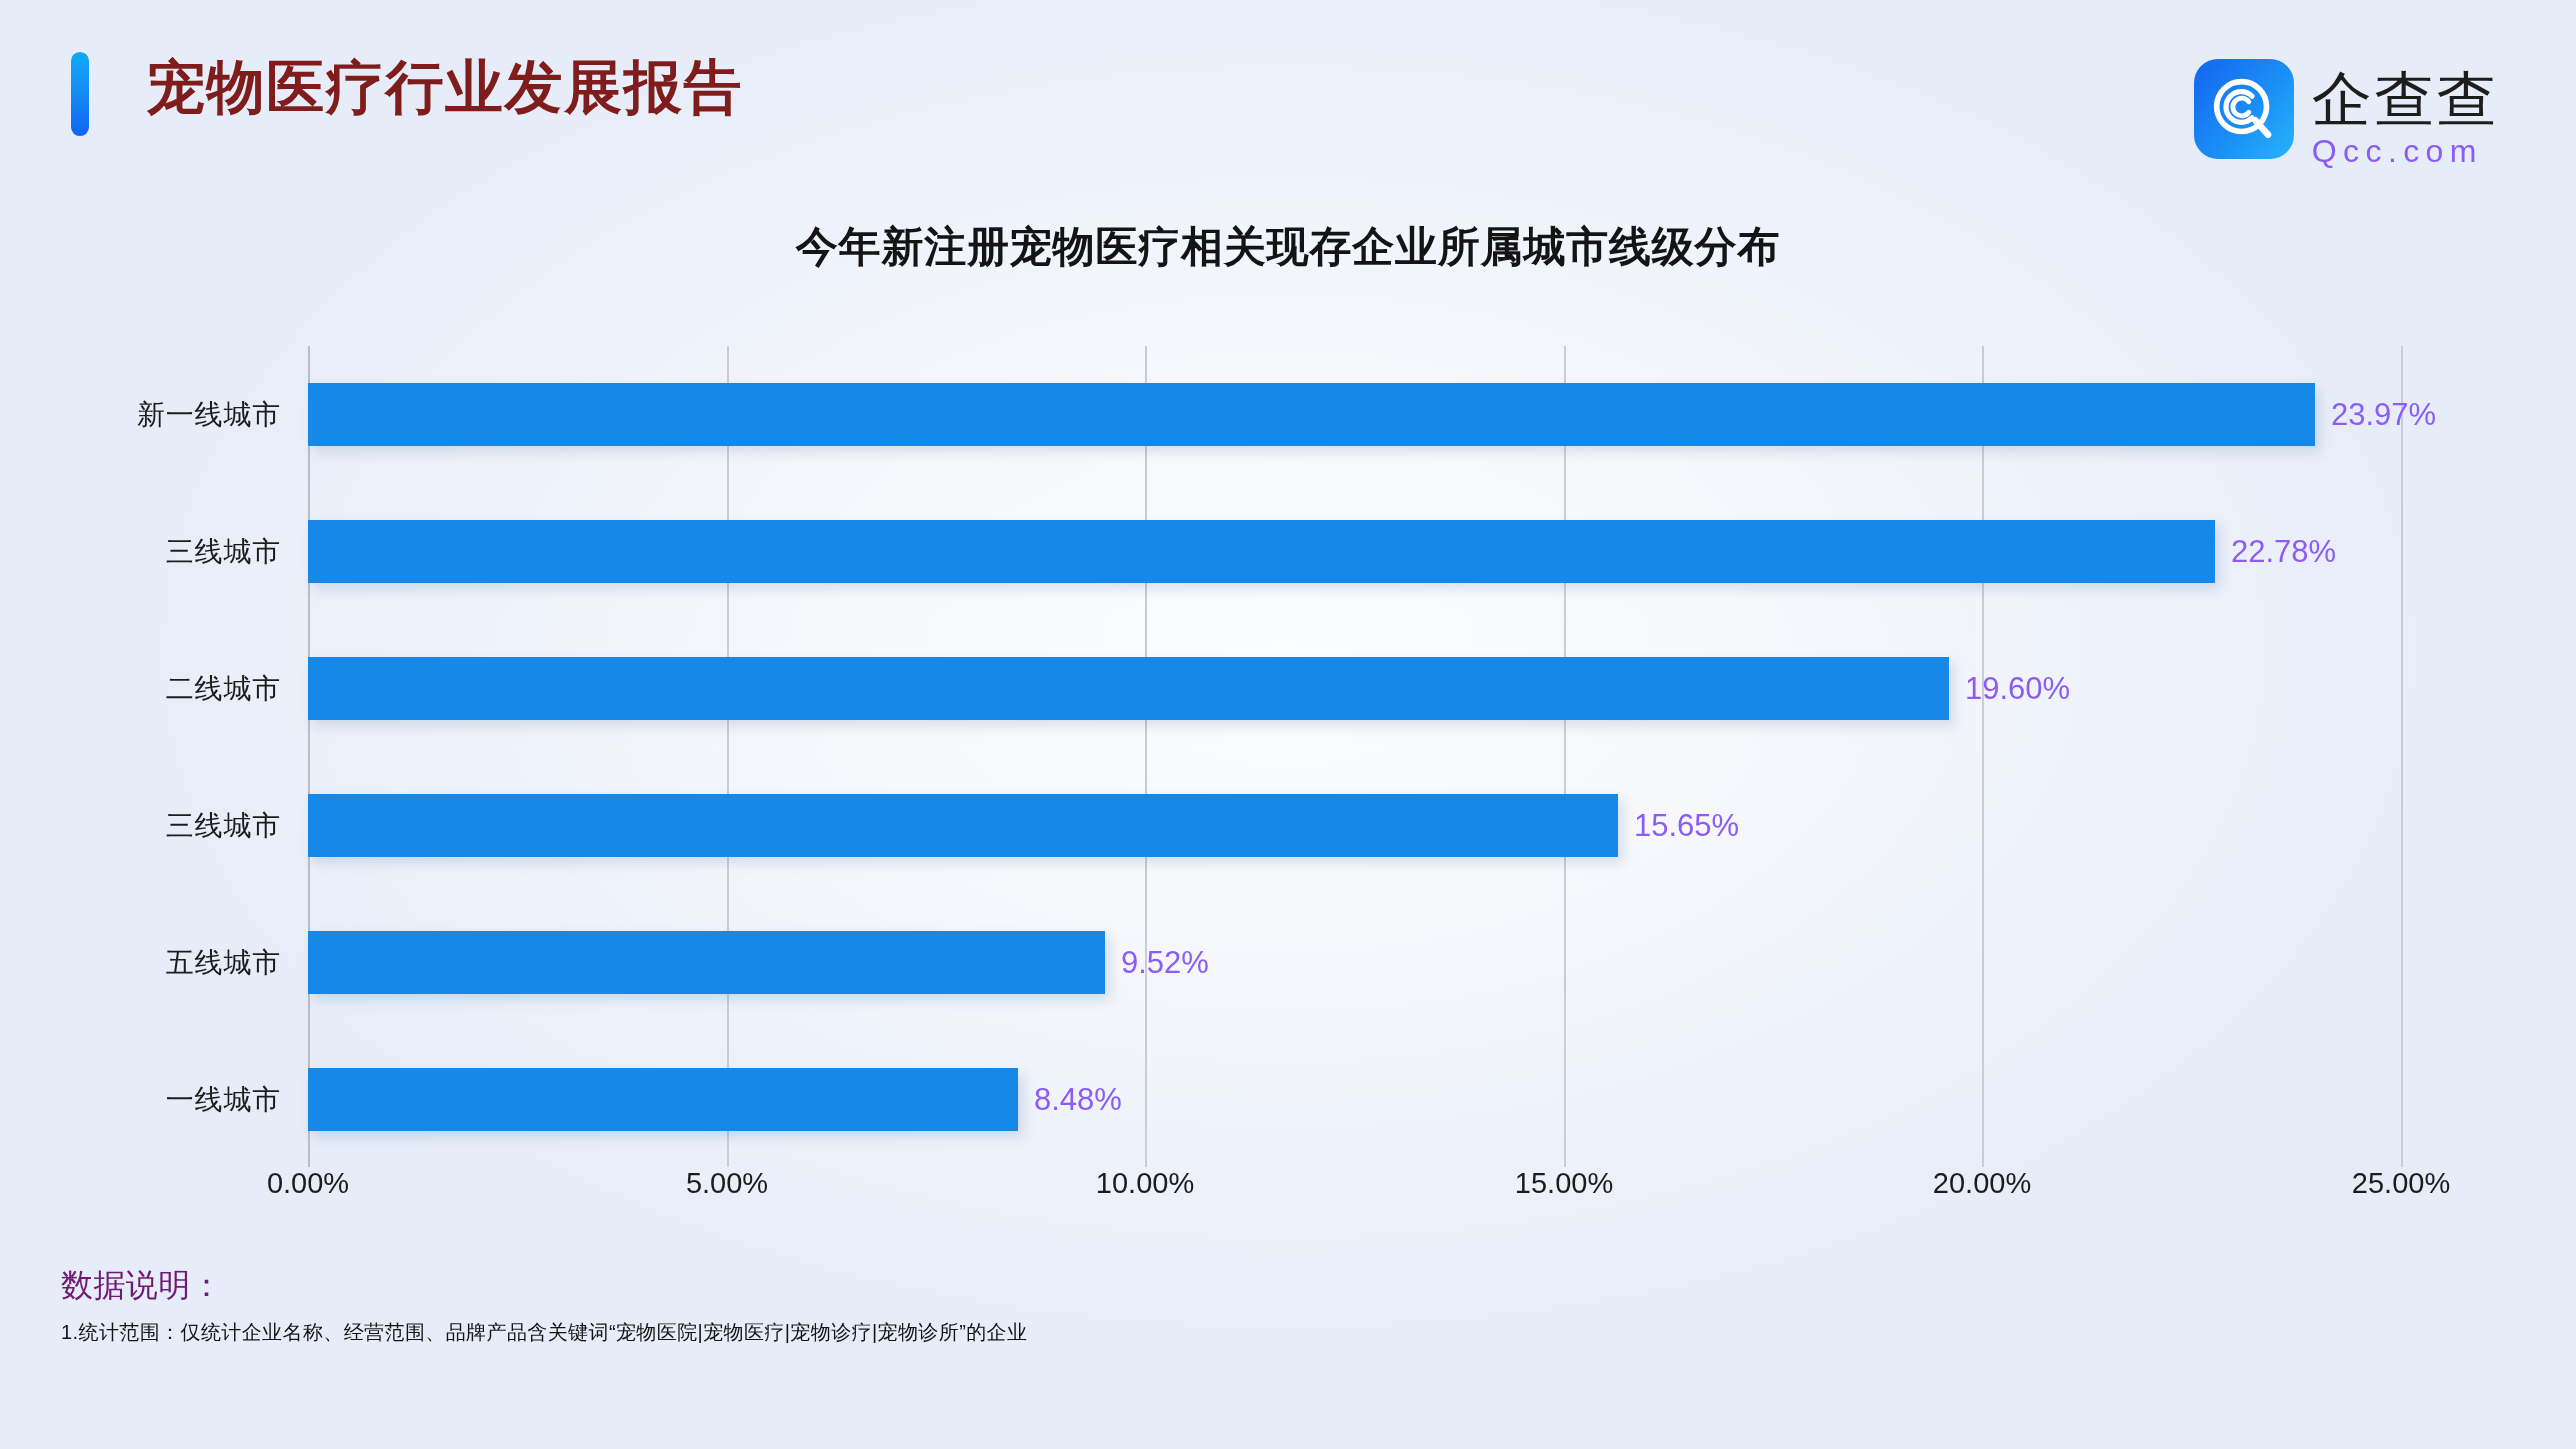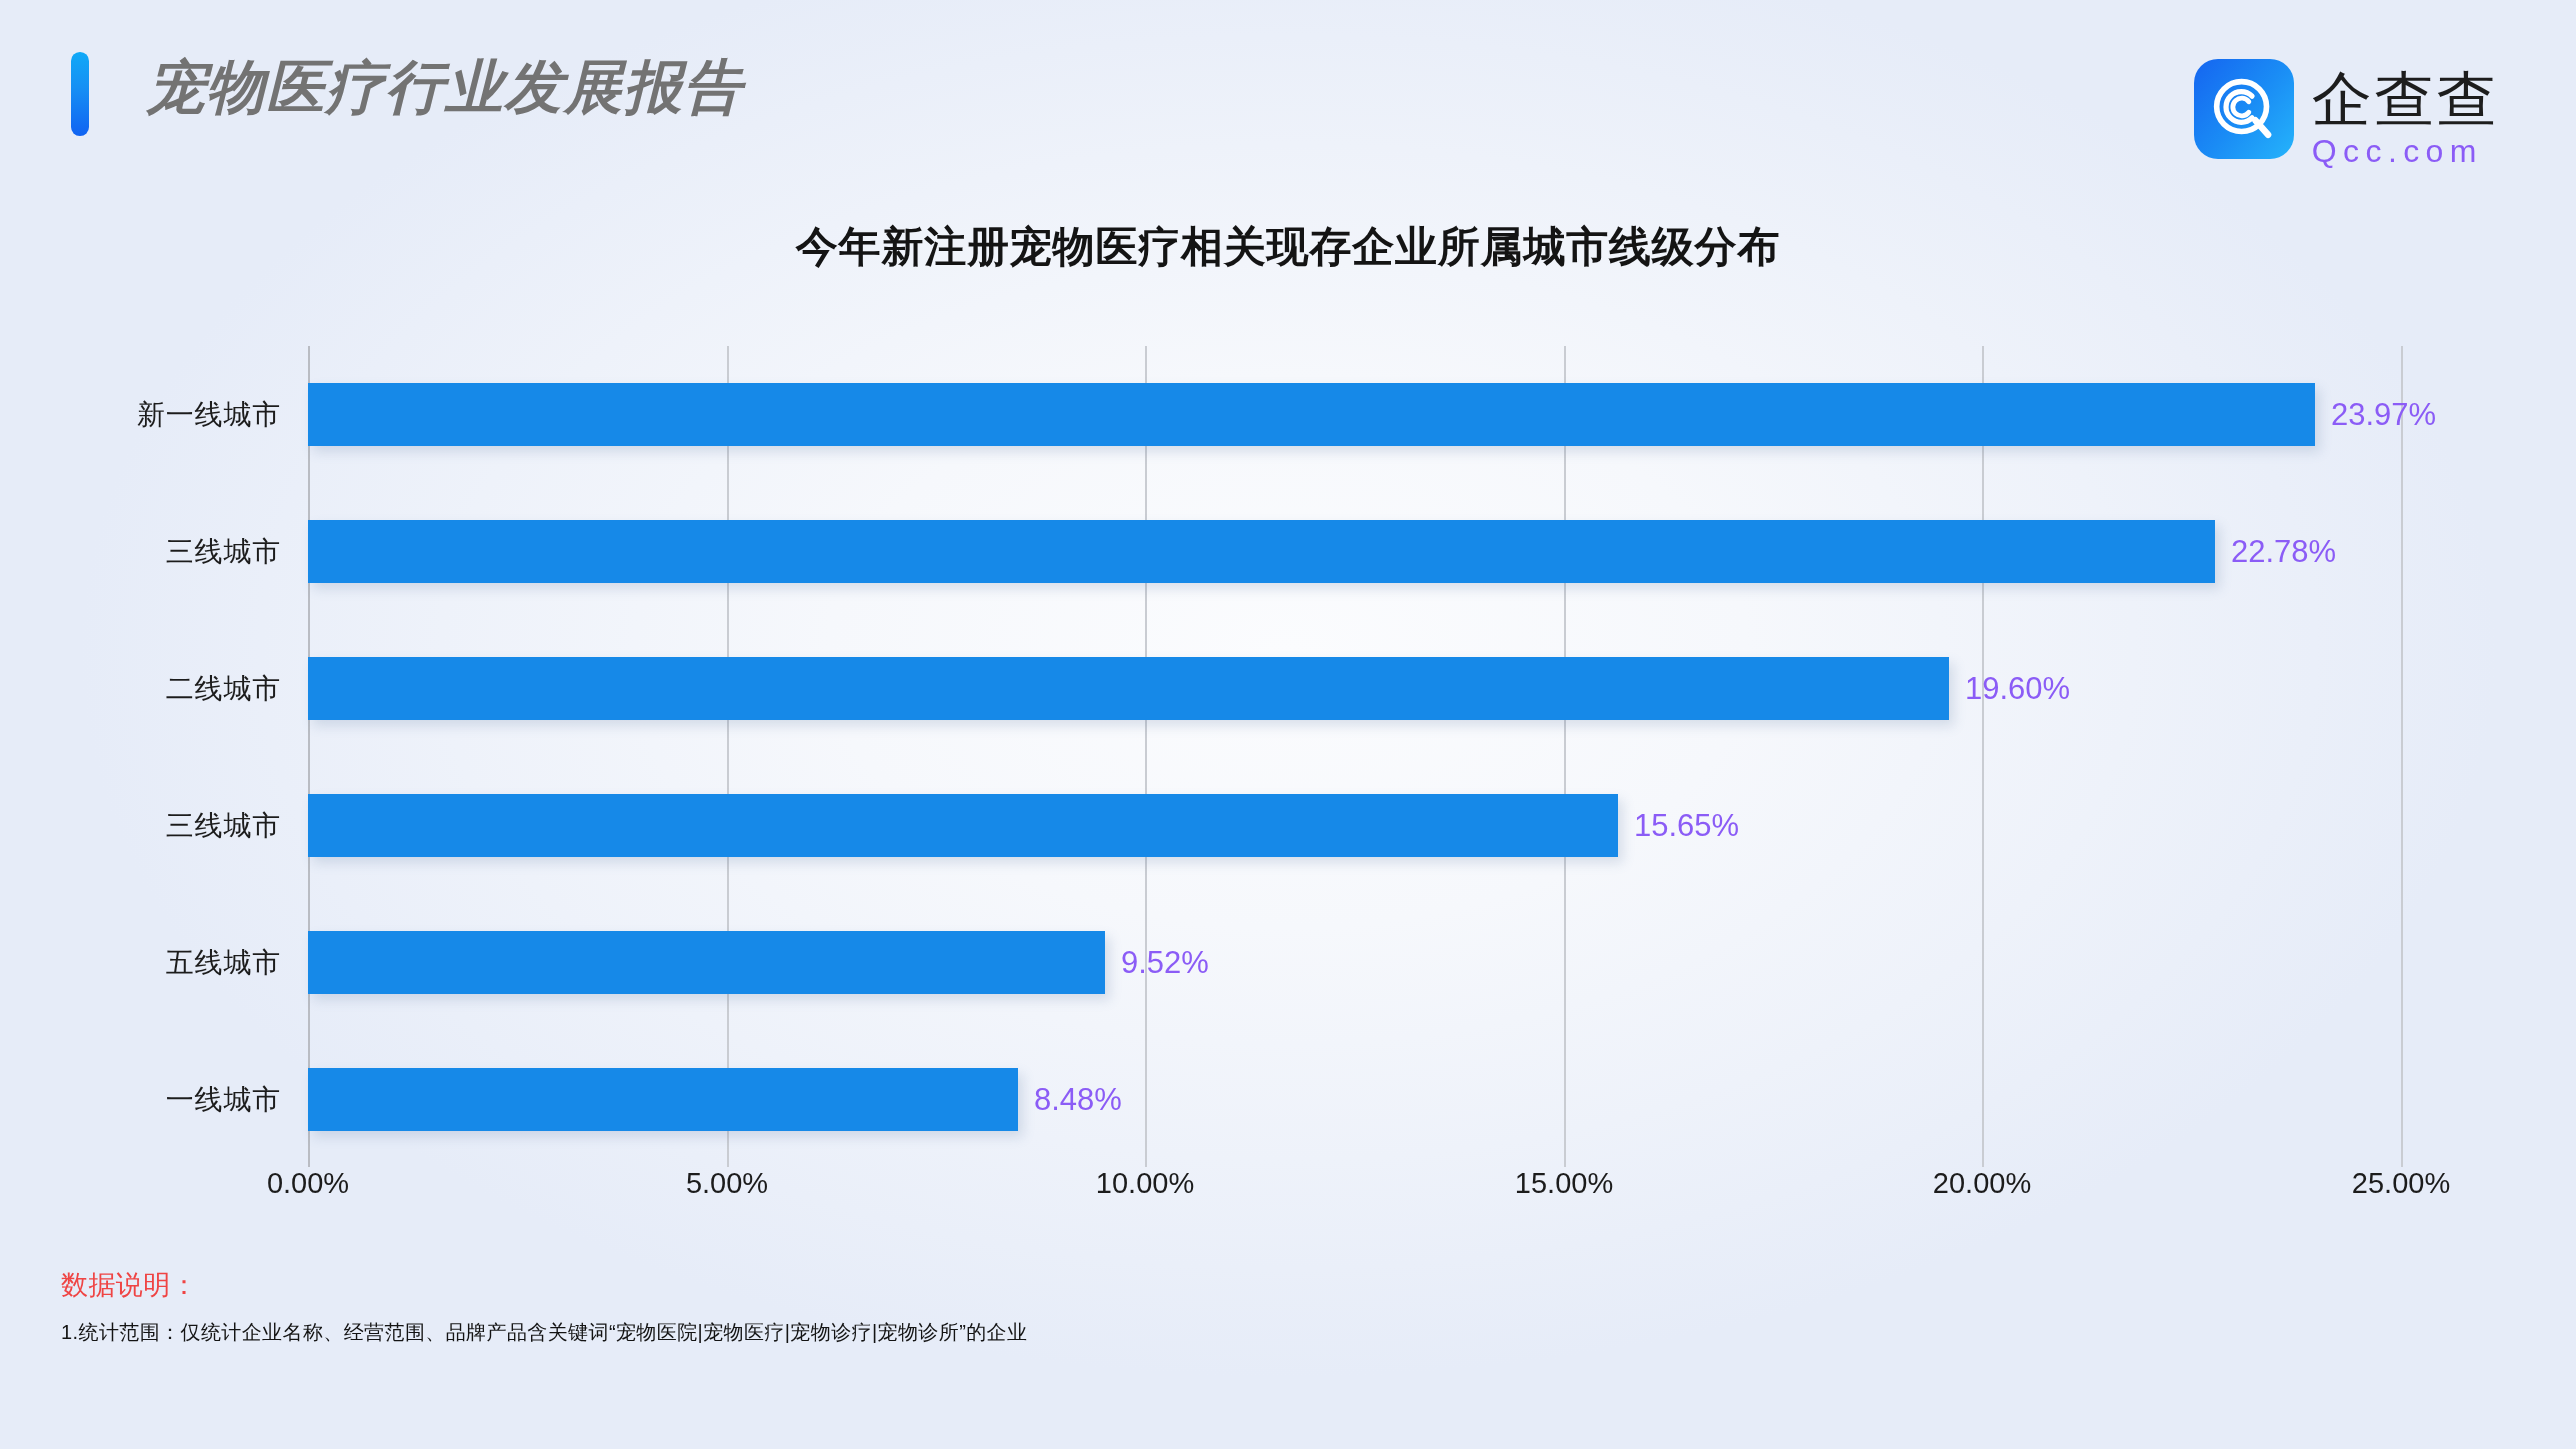--- a/index.html
+++ b/index.html
@@ -35,25 +35,24 @@
     border-radius: 8.9px;
     background: linear-gradient(180deg, #10a9f7 0%, #1690f4 42%, #1163f2 100%);
   }
 
   .main-title {
     position: absolute;
     left: 147px;
     top: 42px;
     font-size: 58px;
     font-weight: bold;
-    color: #737373;
+    color: #7f1d1d;
     letter-spacing: 1.6px;
     line-height: 89px;
     white-space: nowrap;
-    font-style: italic;
   }
 
   
   .logo {
     position: absolute;
     right: 77px;
     top: 47px;
     display: flex;
     align-items: center;
     gap: 17.7px;
@@ -193,22 +192,22 @@
 
   
   .footer {
     position: absolute;
     left: 61px;
     top: 1264px;
     width: 2415px;
   }
 
   .footer-head {
-    font-size: 27px;
-    color: #ef4444;
+    font-size: 32px;
+    color: #701a75;
     line-height: 43px;
     letter-spacing: 0.4px;
   }
 
   .footer-line {
     font-size: 20px;
     color: #141414;
     line-height: 50px;
     letter-spacing: 0.4px;
     white-space: nowrap;

